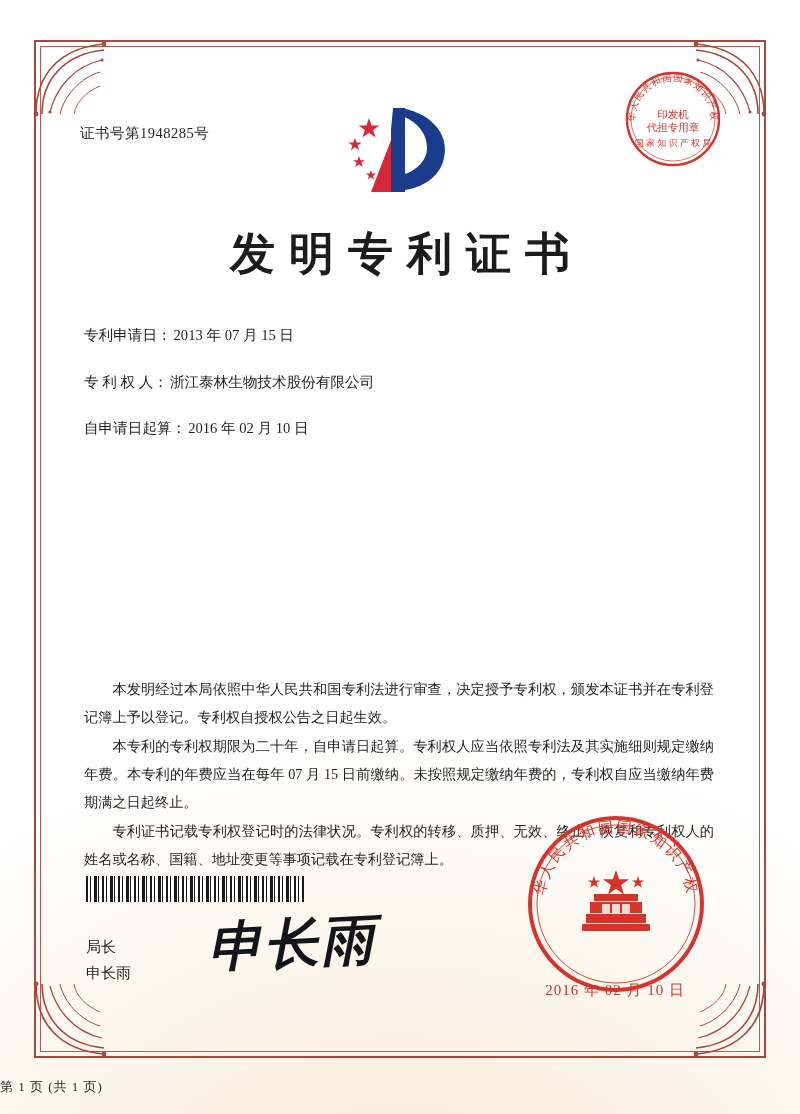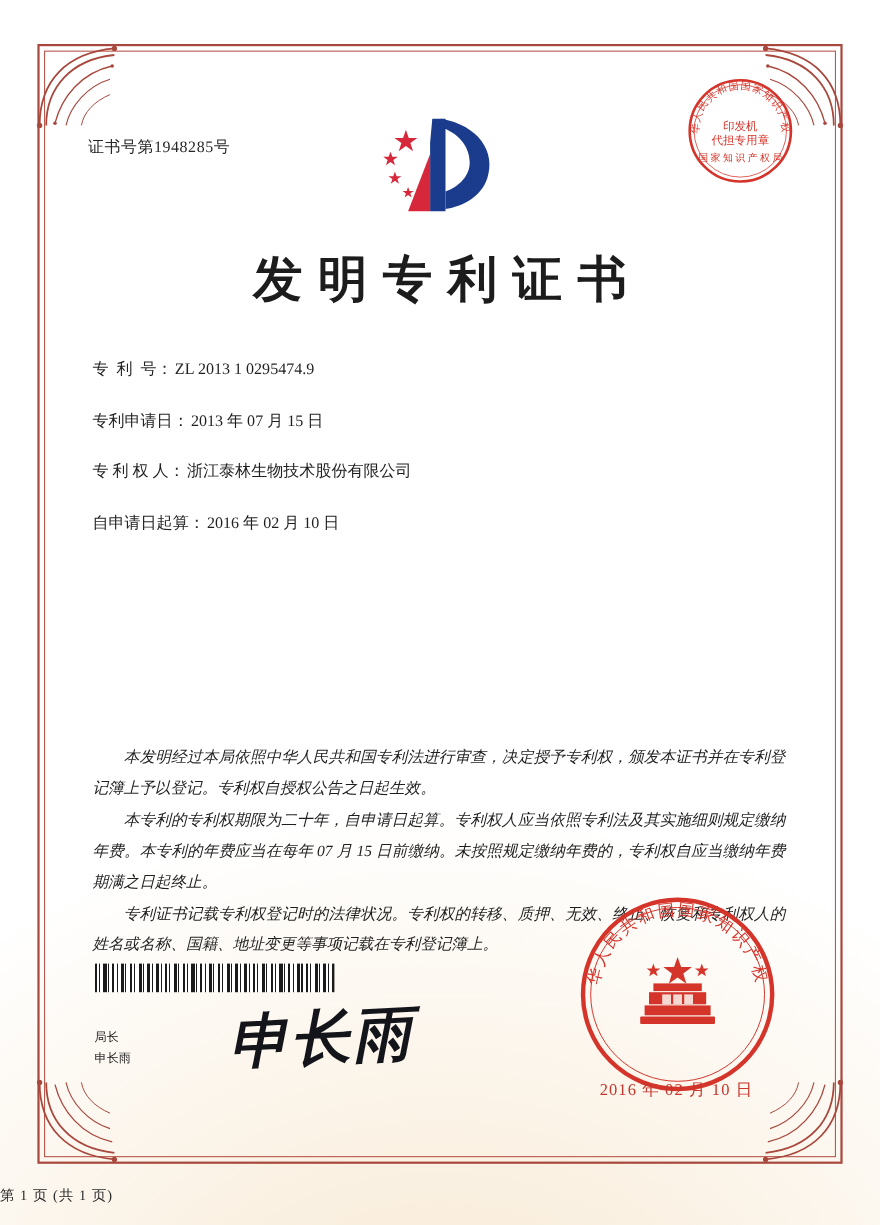--- a/index.html
+++ b/index.html
@@ -134,21 +134,20 @@
     right: 46px;
     top: 630px;
     font-size: 14.2px;
     line-height: 1.95;
     color: #1f1f1f;
     text-align: justify;
   }
   .paragraphs p {
     margin: 0 0 2px 0;
     text-indent: 2em;
-    font-style: italic;
   }
 
   
   .barcode {
     position: absolute;
     left: 46px;
     top: 830px;
     width: 218px;
     height: 26px;
     background:
@@ -161,21 +160,21 @@
         #ffffff 11px, #ffffff 12px,
         #1a1a1a 12px, #1a1a1a 13px,
         #ffffff 13px, #ffffff 16px);
   }
 
   
   .sig-block {
     position: absolute;
     left: 46px;
     top: 888px;
-    font-size: 11px;
+    font-size: 15px;
     line-height: 1.75;
     color: #1f1f1f;
   }
   .sig-script {
     position: absolute;
     left: 168px;
     top: 862px;
     font-size: 54px;
     font-family: "DejaVu Serif", serif;
     font-style: italic;
@@ -327,24 +326,20 @@
         <text x="53" y="80" text-anchor="middle" font-size="9" fill="#d4342a" font-family="'Liberation Serif',serif">国 家 知 识 产 权 局</text>
       </svg>
     </div>
 
     <div class="doc-title">发明专利证书</div>
 
     <div class="fields">
 
 
 
-      <div class="field-row">
-        <span class="field-label">专  利  号：</span>
-        <span class="field-value">ZL 2013 1 0295474.9</span>
-      </div>
 
       <div class="field-row">
         <span class="field-label">专利申请日：</span>
         <span class="field-value">2013 年 07 月 15 日</span>
       </div>
 
       <div class="field-row">
         <span class="field-label">专 利 权 人：</span>
         <span class="field-value">浙江泰林生物技术股份有限公司</span>
       </div>

